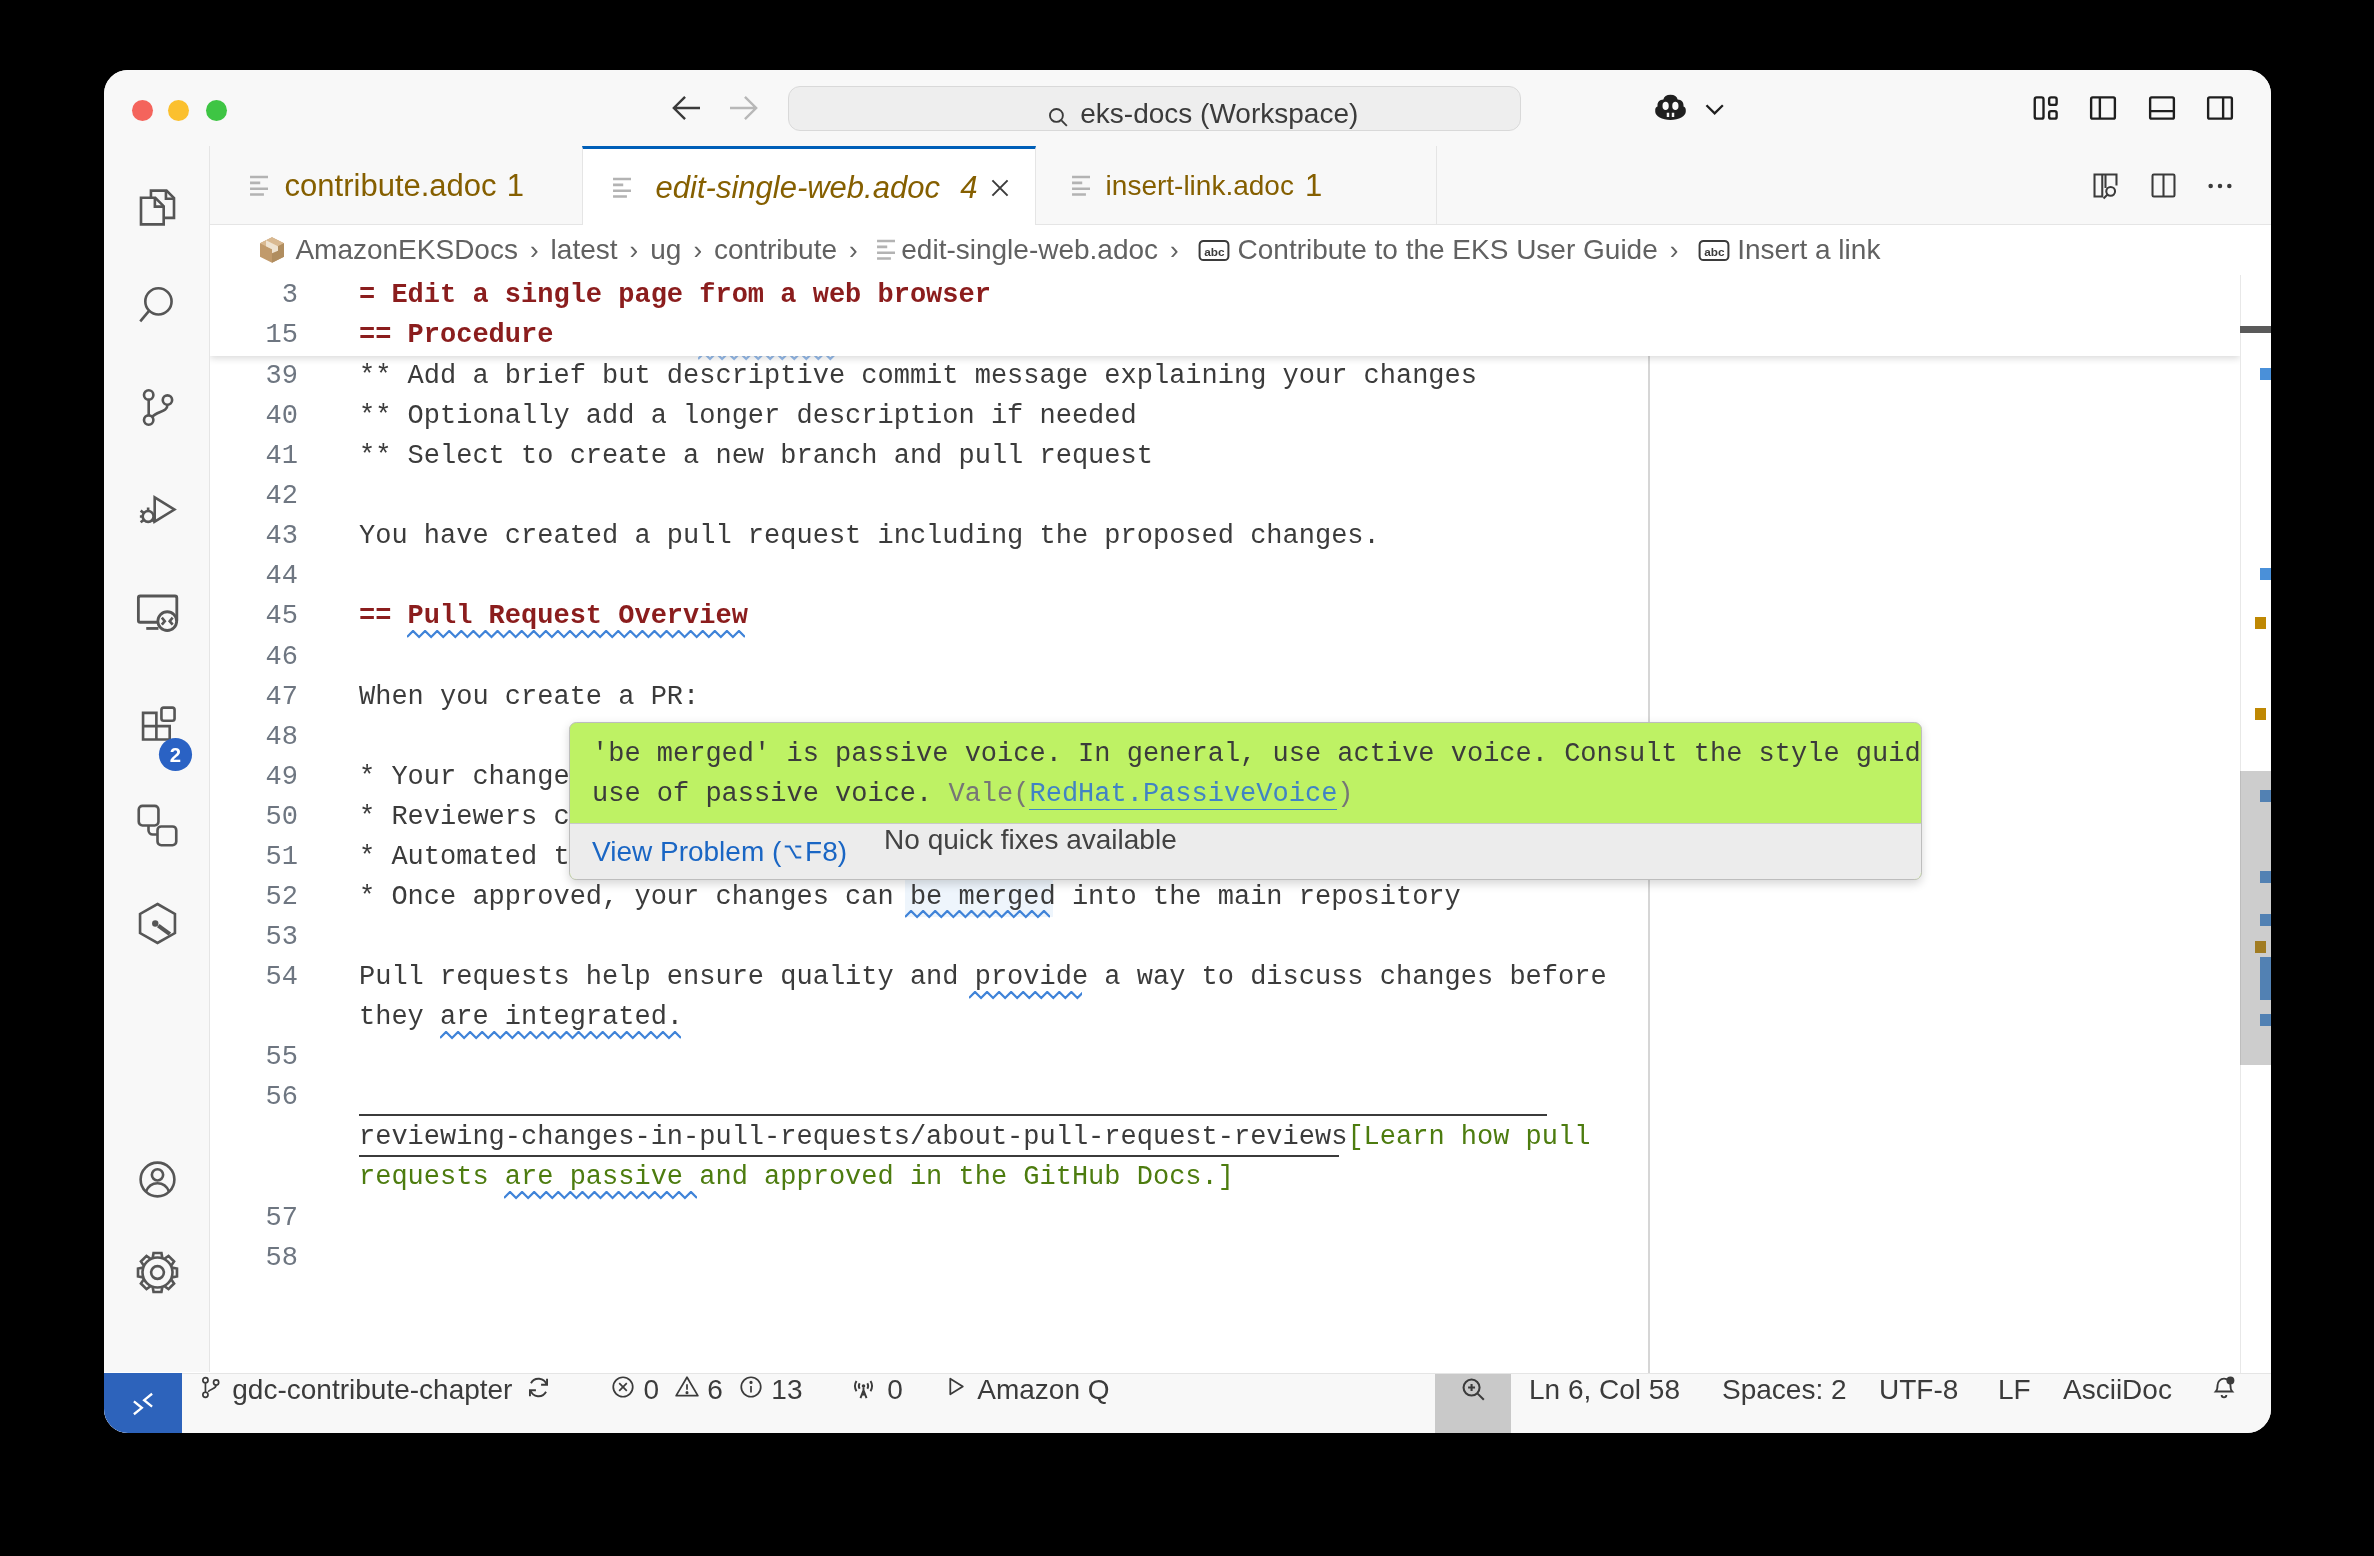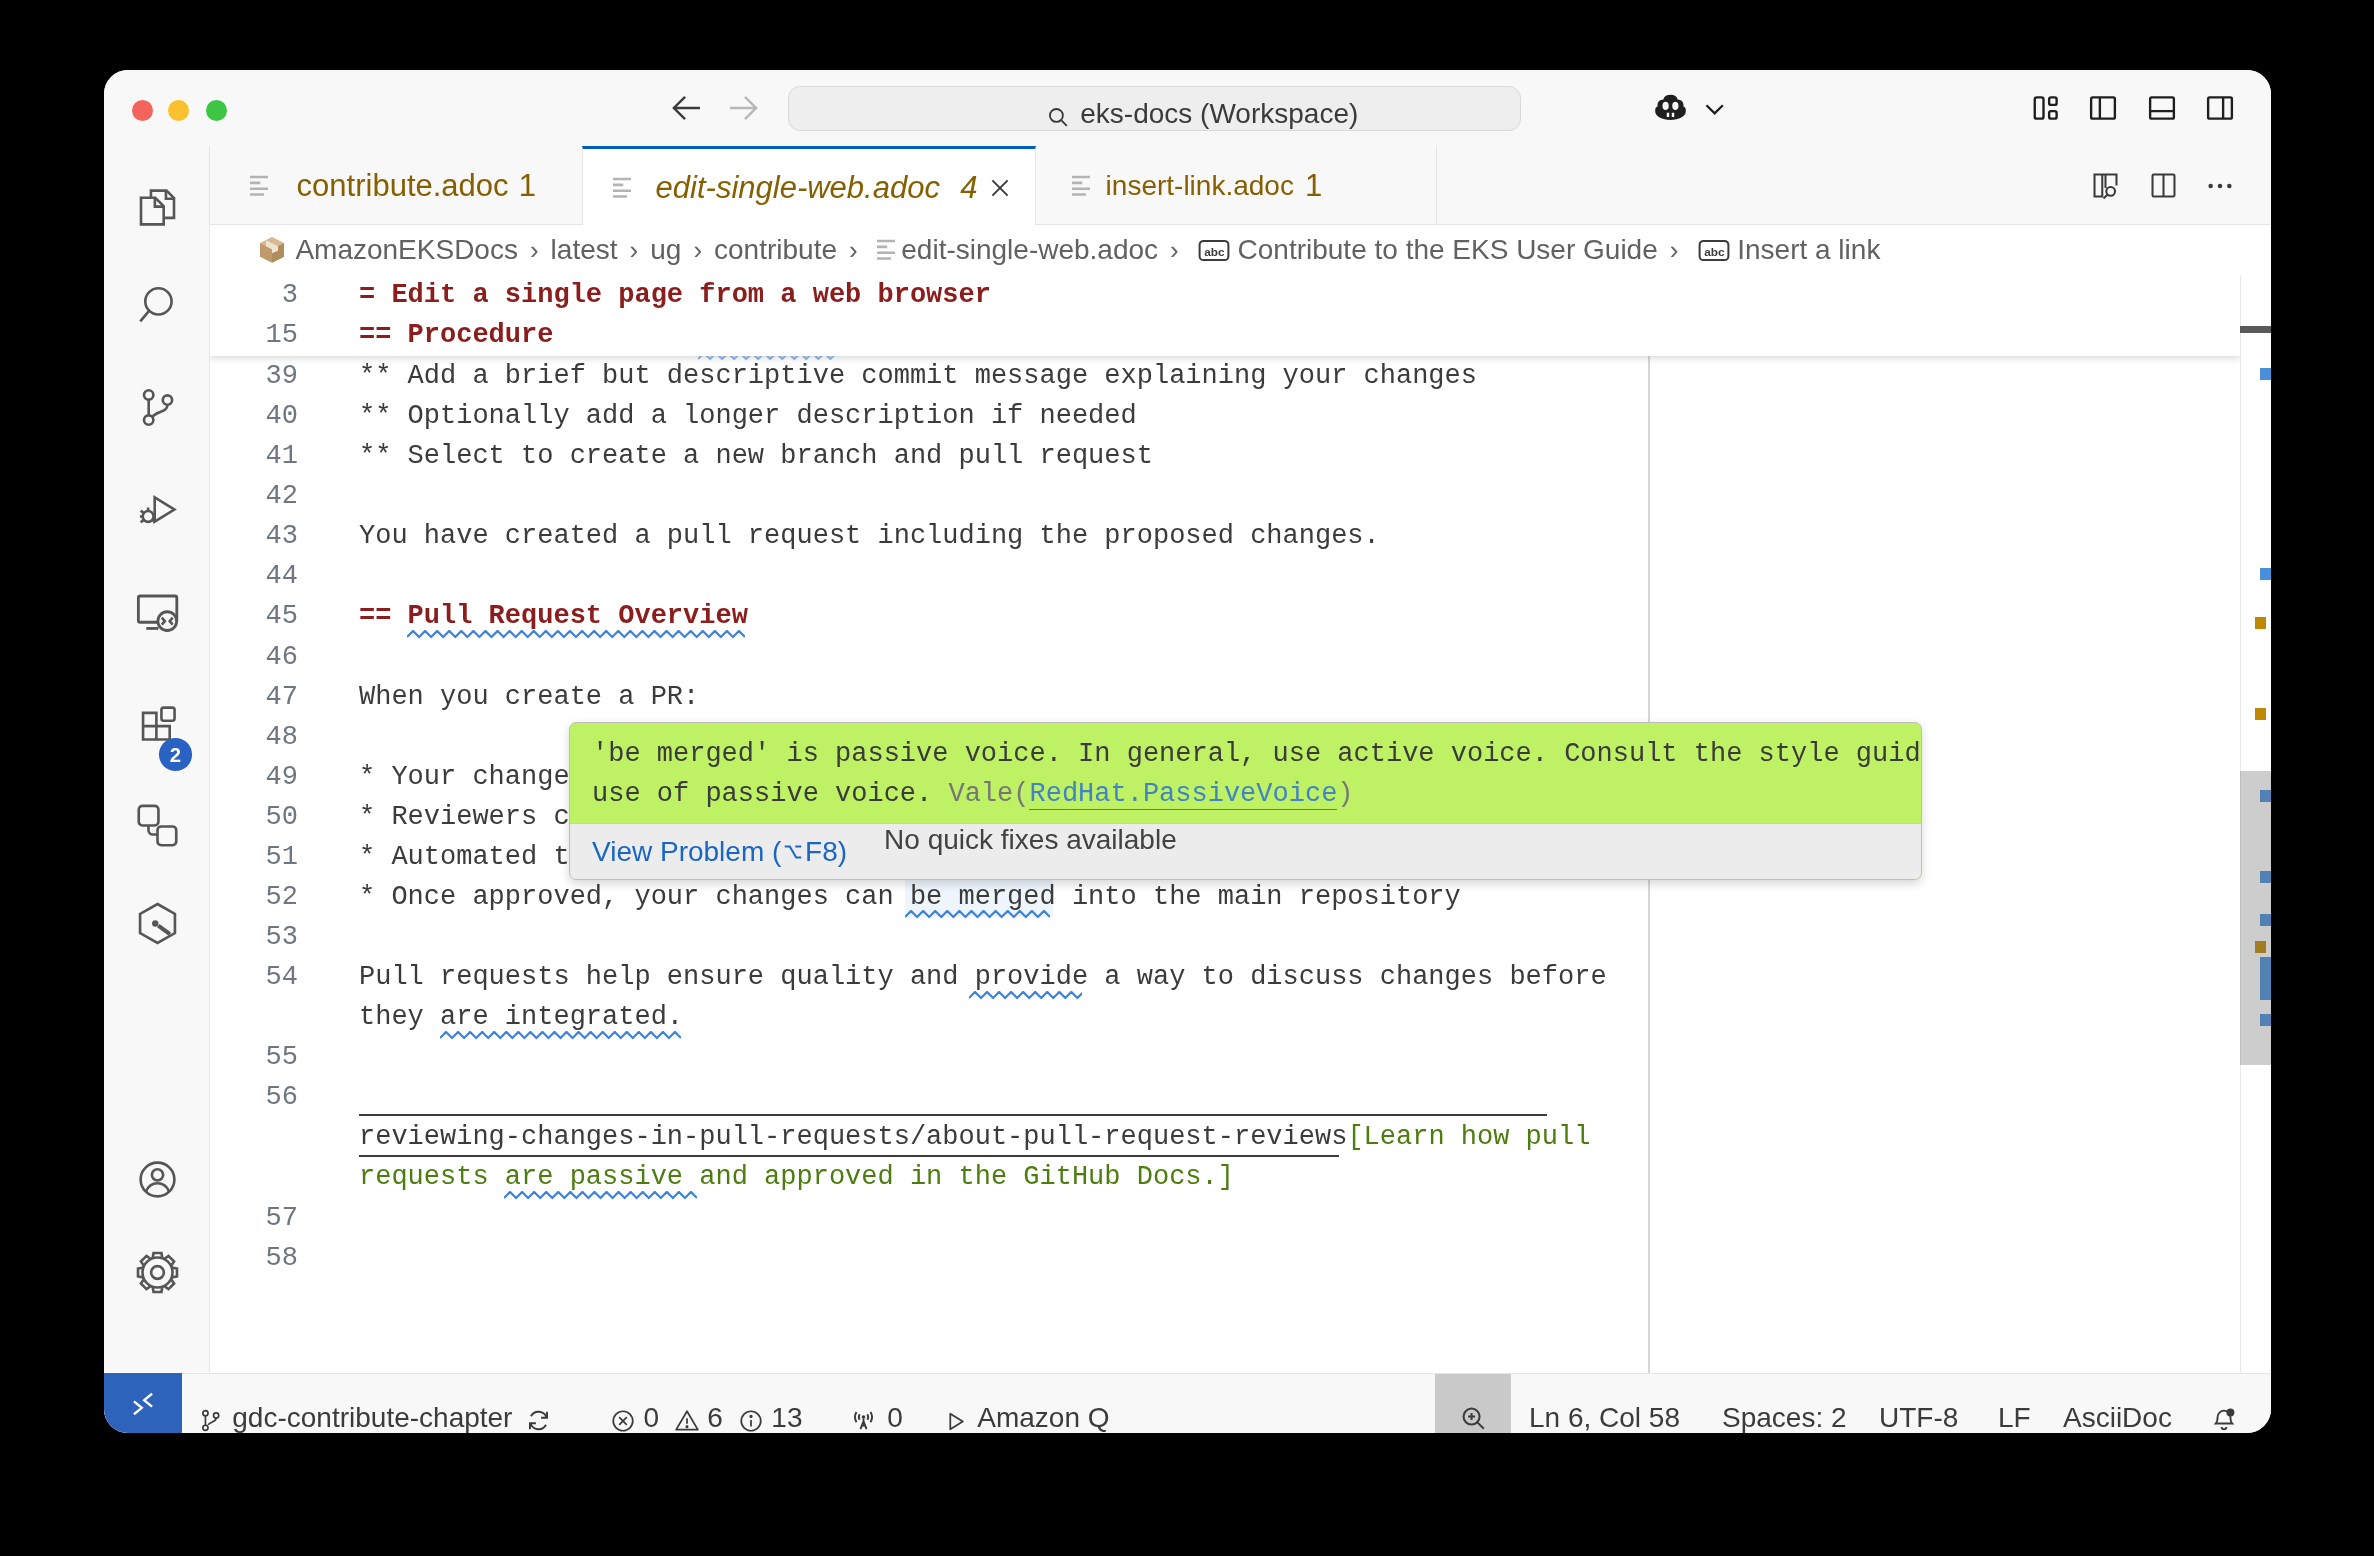--- a/index.html
+++ b/index.html
@@ -37,21 +37,21 @@
 #slider{position:absolute;right:0;top:496px;width:31px;height:294px;background:rgba(100,100,100,0.32)}
 
 .squig{position:absolute;height:9.3px;overflow:hidden}
 
 #tooltip{position:absolute;left:359px;top:447px;width:1353px;height:158px;background:#bef264;border:1.4px solid #bdbdbd;border-radius:7.4px;box-shadow:0 3.7px 9.3px rgba(0,0,0,0.16);overflow:hidden}
 #tooltip .msg{position:absolute;left:22px;top:0;height:101px;font-family:"Liberation Mono",monospace;font-size:27px;color:#3b3b3b;white-space:pre;line-height:40px;padding-top:11px}
 #tooltip .statusrow{position:absolute;left:0;right:0;bottom:0;height:56px;background:#ececec;border-top:1.4px solid #c9c9c9;display:flex;font-size:28px}
 
 #statusbar{position:absolute;left:0;right:0;bottom:0;height:60px;background:#f8f8f8;border-top:1.4px solid #e5e5e5;font-size:28px;color:#3b3b3b}
 #remote{position:absolute;left:0;top:-1.4px;width:78px;height:62px;background:#2d63bb;color:#fff;display:flex;align-items:center;justify-content:center}
-.sitem{position:absolute;top:0;height:60px;display:flex;align-items:flex-end}
+.sitem{position:absolute;top:0;height:60px;display:flex;align-items:flex-start}
 </style>
 </head>
 <body>
 <div id="win">
 
   <div id="titlebar">
     <div class="tl" style="left:28px;background:#f4645c"></div>
     <div class="tl" style="left:64px;background:#fbc02e"></div>
     <div class="tl" style="left:102px;background:#3ec544"></div>
     <div class="titleico" style="left:554px;width:56px">
@@ -186,21 +186,21 @@
           <path d="M19.57 9.41 L22.39 9.89 L22.39 14.11 L19.57 14.59 M19.18 15.52 L20.84 17.86 L17.86 20.84 L15.52 19.18 M14.59 19.57 L14.11 22.39 L9.89 22.39 L9.41 19.57 M8.48 19.18 L6.14 20.84 L3.16 17.86 L4.82 15.52 M4.43 14.59 L1.61 14.11 L1.61 9.89 L4.43 9.41 M4.82 8.48 L3.16 6.14 L6.14 3.16 L8.48 4.82 M9.41 4.43 L9.89 1.61 L14.11 1.61 L14.59 4.43 M15.52 4.82 L17.86 3.16 L20.84 6.14 L19.18 8.48"></path>
         </svg>
     </div>
   </div>
 
   <div id="tabstrip">
     <div class="tab" style="left:0;width:372px">
       <svg style="margin-left:40px" width="18.6" height="21.3" viewBox="0 0 20 23">
           <path d="M0 2.2 h19.4 M0 8.5 h11 M0 14.8 h19.4 M0 21.1 h15" stroke="#b3b3b3" stroke-width="2.8" fill="none"></path>
         </svg>
-      <span style="margin-left:28px">contribute.adoc</span>
+      <span style="margin-left:16px">contribute.adoc</span>
         <span style="margin-left:10.2px">1</span>
     </div>
     <div class="tab" id="tab2" style="left:372px;width:454px">
       <svg style="margin-left:30px" width="18.6" height="21.3" viewBox="0 0 20 23">
           <path d="M0 2.2 h19.4 M0 8.5 h11 M0 14.8 h19.4 M0 21.1 h15" stroke="#b3b3b3" stroke-width="2.8" fill="none"></path>
         </svg>
       <span style="margin-left:24px;font-style:italic">edit-single-web.adoc</span>
         <span style="margin-left:20.4px;font-style:italic">4</span>
       <svg style="margin-left:8.3px" width="28" height="28" viewBox="0 0 24 24">
           <path d="M5.5 5.5 L18.5 18.5 M18.5 5.5 L5.5 18.5" stroke="#3b3b3b" stroke-width="1.7" fill="none"></path>

